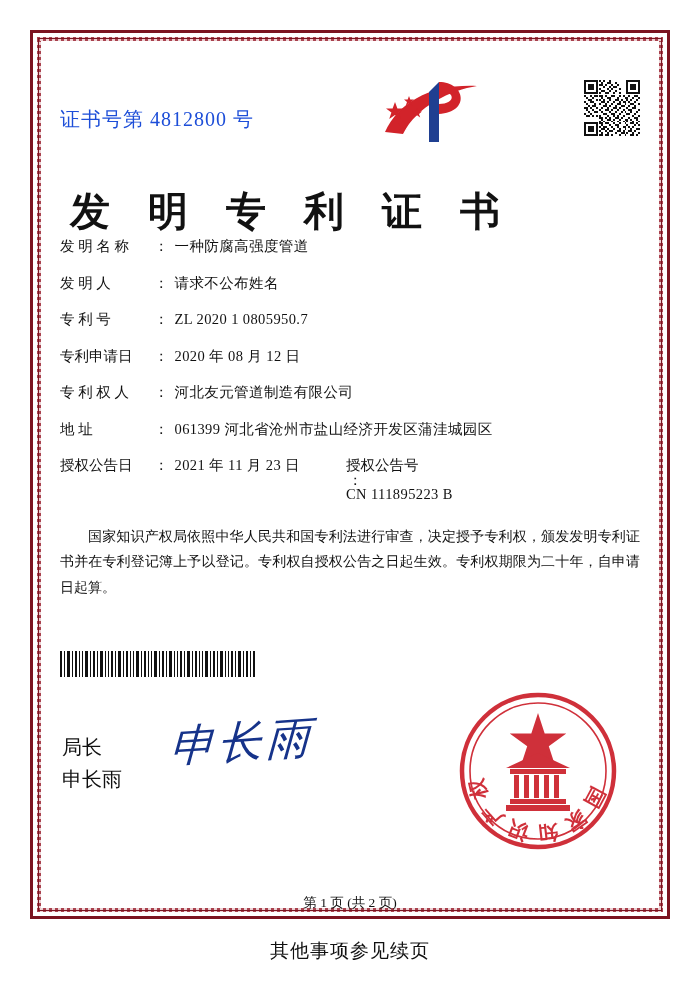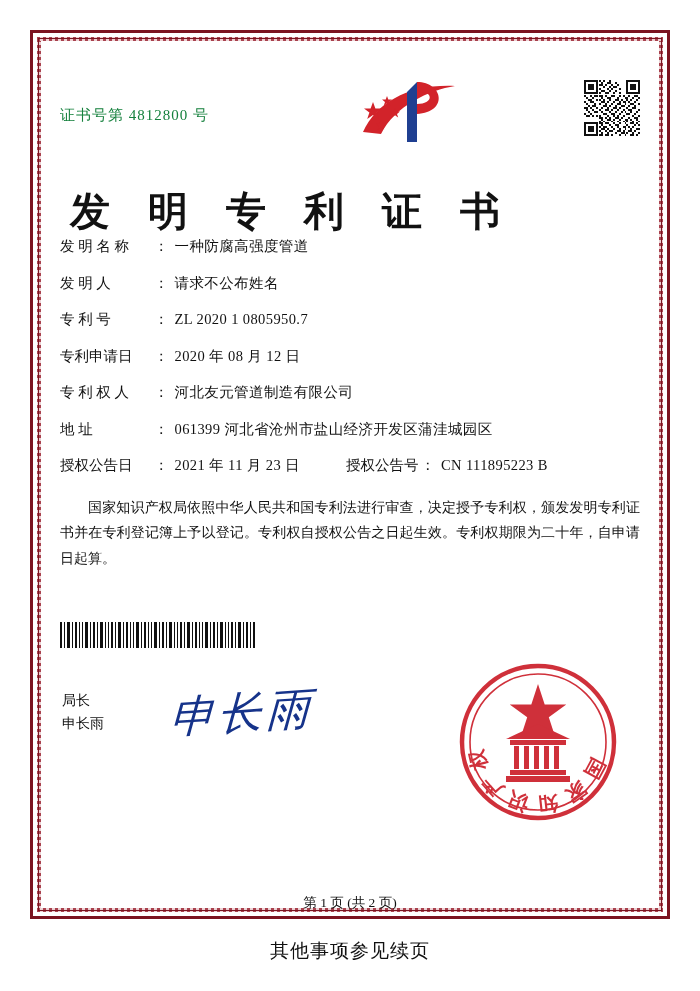--- a/index.html
+++ b/index.html
@@ -77,23 +77,23 @@
     width: 580px;
   }
 
   .top-row {
     display: flex;
     align-items: flex-start;
     justify-content: space-between;
     height: 90px;
   }
   .cert-no {
-    font-size: 15px;
+    font-size: 20px;
     letter-spacing: 1px;
-    color: #15803d;
+    color: #1d4ed8;
     padding-top: 34px;
     white-space: nowrap;
   }
   .logo {
     width: 120px;
     height: 78px;
     position: relative;
     margin-left: 28px;
   }
   .qr {
@@ -131,20 +131,21 @@
   }
   .field-label.solid { display: block; letter-spacing: 0; }
   .field-colon { margin: 0 6px 0 2px; }
   .field-value { color: #111; letter-spacing: 0.4px; }
 
   .field-row.dual { justify-content: flex-start; }
   .dual-second {
     display: flex;
     align-items: flex-start;
     margin-left: 46px;
+    flex-direction: column;
   }
   .dual-second .field-label { width: auto; flex: 0 0 auto; }
 
   .paragraphs {
     margin-top: 18px;
     font-size: 14px;
     line-height: 1.85;
     color: #111;
     text-align: justify;
   }
@@ -159,26 +160,26 @@
     width: 196px;
   }
 
   
   .sign-area {
     position: relative;
     margin-top: 28px;
     height: 130px;
   }
   .sign-title {
-    font-size: 14px;
+    font-size: 20px;
     line-height: 1.6;
     color: #111;
     position: absolute;
     left: 2px;
-    top: 14px;
+    top: 26px;
   }
   .signature {
     position: absolute;
     left: 110px;
     top: 8px;
     font-size: 44px;
     color: #16338a;
     font-family: "Liberation Serif", "DejaVu Serif", serif;
     transform: rotate(-4deg) skewX(-6deg);
     letter-spacing: 4px;

